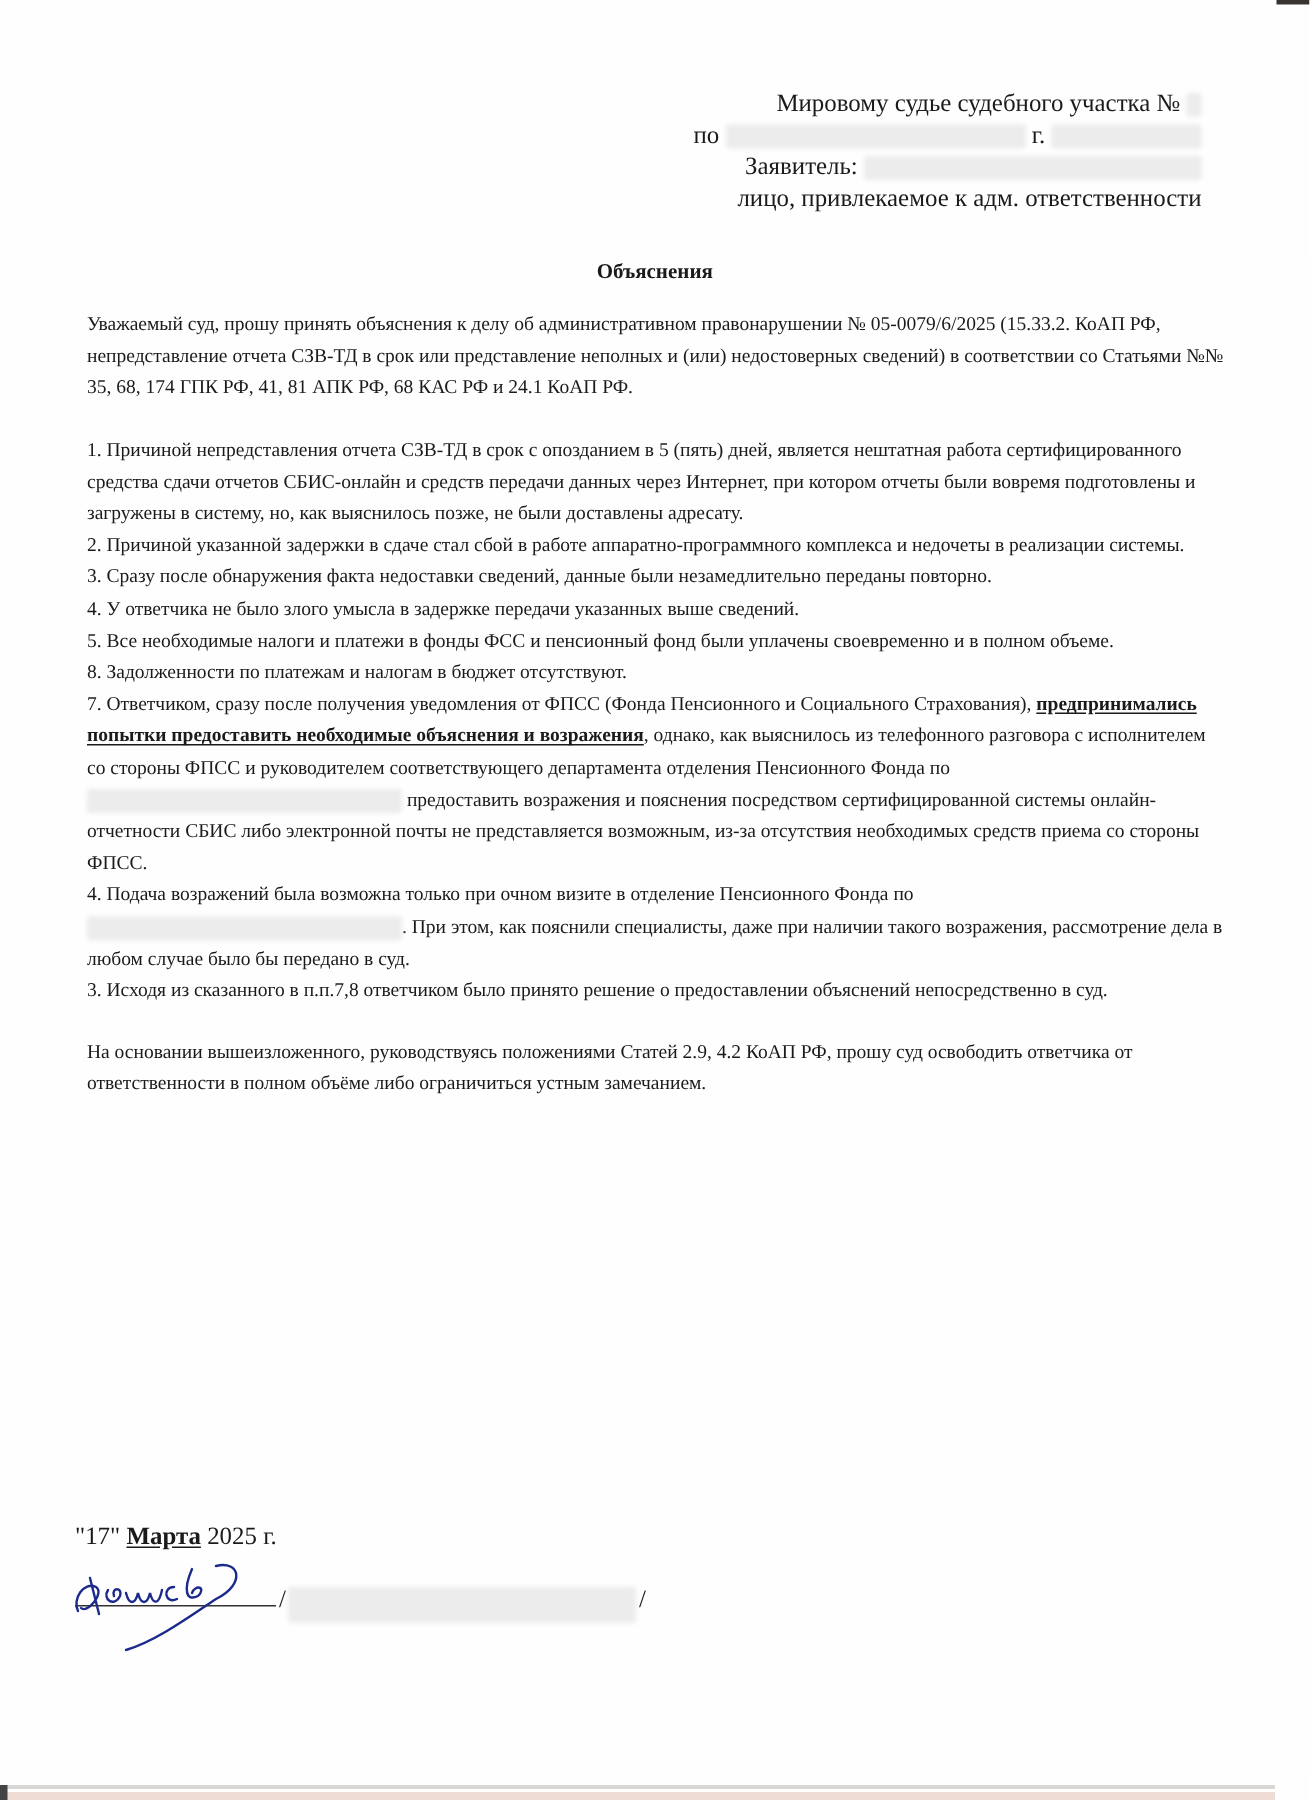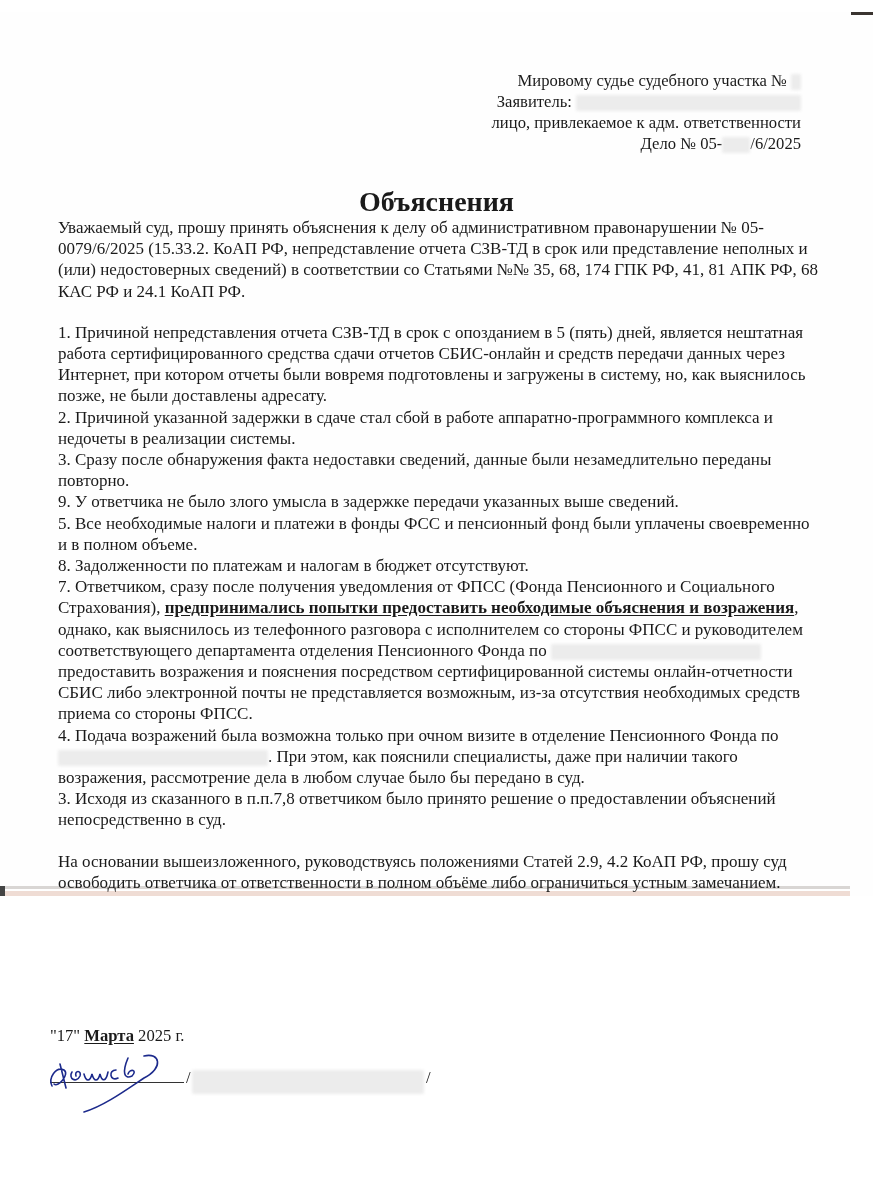--- a/index.html
+++ b/index.html
@@ -2,33 +2,33 @@
 <html><head>
 <meta charset="utf-8">
 <style>
   html, body { margin: 0; padding: 0; }
   body {
     width: 873px; height: 1200px; position: relative; overflow: hidden;
     background: #ffffff;
     font-family: "Liberation Serif", "DejaVu Serif", serif;
     color: #1a1a1a;
   }
-  .page { position: absolute; left: 0; top: 12px; width: 873px; height: 884px; background: #fefefe; }
+  .page { position: absolute; left: 0; top: 0; width: 873px; height: 1200px; background: #fefefe; }
   .edge-right { position: absolute; right: 0; top: 0; width: 22px; height: 3px; background: #3a3430; }
   .edge-bottom { position: absolute; left: 0; bottom: 0; width: 850px; height: 10px;
     background: linear-gradient(#d9d6d4 0, #d9d6d4 3px, #fff 3px, #fff 5px, #efdcd4 5px); }
   .edge-bottom-left { position: absolute; left: 0; bottom: 0; width: 5px; height: 10px; background: #444; }
 
   .header { position: absolute; right: 72px; top: 58px; width: 420px; text-align: right; font-size: 16.6px; line-height: 21px; }
   .header .row { white-space: nowrap; }
   .blur { display: inline-block; vertical-align: middle; height: 16px; background: #ececec; border-radius: 2px; filter: blur(1.5px); }
 
-  .title { position: absolute; left: 0; right: 0; top: 174px; text-align: center; font-weight: bold; font-size: 28px; }
+  .title { position: absolute; left: 0; right: 0; top: 174px; text-align: center; font-weight: bold; font-size: 14px; }
 
-  .body { position: absolute; left: 58px; top: 205px; width: 760px; font-size: 17px; line-height: 21.2px; }
+  .body { position: absolute; left: 58px; top: 205px; width: 760px; font-size: 13px; line-height: 21.2px; }
   .body p { margin: 0; }
   .gap { height: 20px; }
   .u { text-decoration: underline; text-underline-offset: 2px; font-weight: bold; }
   .bold { font-weight: normal; }
 
   .date { position: absolute; left: 50px; top: 1014px; font-size: 16.6px; }
   .sign-line { position: absolute; left: 50px; top: 1070px; width: 134px; border-top: 1px solid #333; }
   .signature { position: absolute; left: 44px; top: 1036px; width: 150px; height: 65px; }
   .slash1 { position: absolute; left: 186px; top: 1056px; font-size: 16.6px; }
   .sign-name { position: absolute; left: 192px; top: 1058px; width: 232px; height: 24px; }
@@ -37,34 +37,34 @@
 </head>
 <body>
 
 <div class="page">
   <div class="edge-right"></div>
   <div class="edge-bottom"></div>
   <div class="edge-bottom-left"></div>
 
   <div class="header">
     <div class="row"><span>Мировому судье судебного участка №</span> <span class="blur" style="width:10px"></span></div>
+    <div class="row"><span>по</span> <span class="blur" style="width:200px"></span> <span>г.</span> <span class="blur" style="width:100px"></span></div>
     <div class="row"><span>Заявитель:</span> <span class="blur" style="width:225px"></span></div>
     <div class="row">лицо, привлекаемое к адм. ответственности</div>
-    <div class="row"><span>Дело № 05-</span><span class="blur" style="width:28px"></span><span>/6/2025</span></div>
   </div>
 
   <div class="title">Объяснения</div>
 
   <div class="body">
     <p>Уважаемый суд, прошу принять объяснения к делу об административном правонарушении № 05-0079/6/2025 (15.33.2. КоАП РФ, непредставление отчета СЗВ-ТД в срок или представление неполных и (или) недостоверных сведений) в соответствии со Статьями №№ 35, 68, 174 ГПК РФ, 41, 81 АПК РФ, 68 КАС РФ и 24.1 КоАП РФ.</p>
     <div class="gap"></div>
     <p>1. Причиной непредставления отчета СЗВ-ТД в срок с опозданием в 5 (пять) дней, является нештатная работа сертифицированного средства сдачи отчетов СБИС-онлайн и средств передачи данных через Интернет, при котором отчеты были вовремя подготовлены и загружены в систему, но, как выяснилось позже, не были доставлены адресату.</p>
     <p>2. Причиной указанной задержки в сдаче стал сбой в работе аппаратно-программного комплекса и недочеты в реализации системы.</p>
     <p>3. Сразу после обнаружения факта недоставки сведений, данные были незамедлительно переданы повторно.</p>
-    <p>9. У ответчика не было злого умысла в задержке передачи указанных выше сведений.</p>
+    <p>4. У ответчика не было злого умысла в задержке передачи указанных выше сведений.</p>
     <p>5. Все необходимые налоги и платежи в фонды ФСС и пенсионный фонд были уплачены своевременно и в полном объеме.</p>
     <p>8. Задолженности по платежам и налогам в бюджет отсутствуют.</p>
     <p><span>7. Ответчиком, сразу после получения уведомления от ФПСС (Фонда Пенсионного и Социального Страхования), </span><span class="u">предпринимались попытки предоставить необходимые объяснения и возражения</span><span>, однако, как выяснилось из телефонного разговора с исполнителем со стороны ФПСС и руководителем соответствующего департамента отделения Пенсионного Фонда по </span><span class="blur" style="width:210px"></span><span> предоставить возражения и пояснения посредством сертифицированной системы онлайн-отчетности СБИС либо электронной почты не представляется возможным, из-за отсутствия необходимых средств приема со стороны ФПСС.</span></p>
     <p><span>4. Подача возражений была возможна только при очном визите в отделение Пенсионного Фонда по </span><span class="blur" style="width:210px"></span><span>. При этом, как пояснили специалисты, даже при наличии такого возражения, рассмотрение дела в любом случае было бы передано в суд.</span></p>
     <p>3. Исходя из сказанного в п.п.7,8 ответчиком было принято решение о предоставлении объяснений непосредственно в суд.</p>
     <div class="gap"></div>
     <p class="bold">На основании вышеизложенного, руководствуясь положениями Статей 2.9, 4.2 КоАП РФ, прошу суд освободить ответчика от ответственности в полном объёме либо ограничиться устным замечанием.</p>
   </div>
 
   <div class="date">

